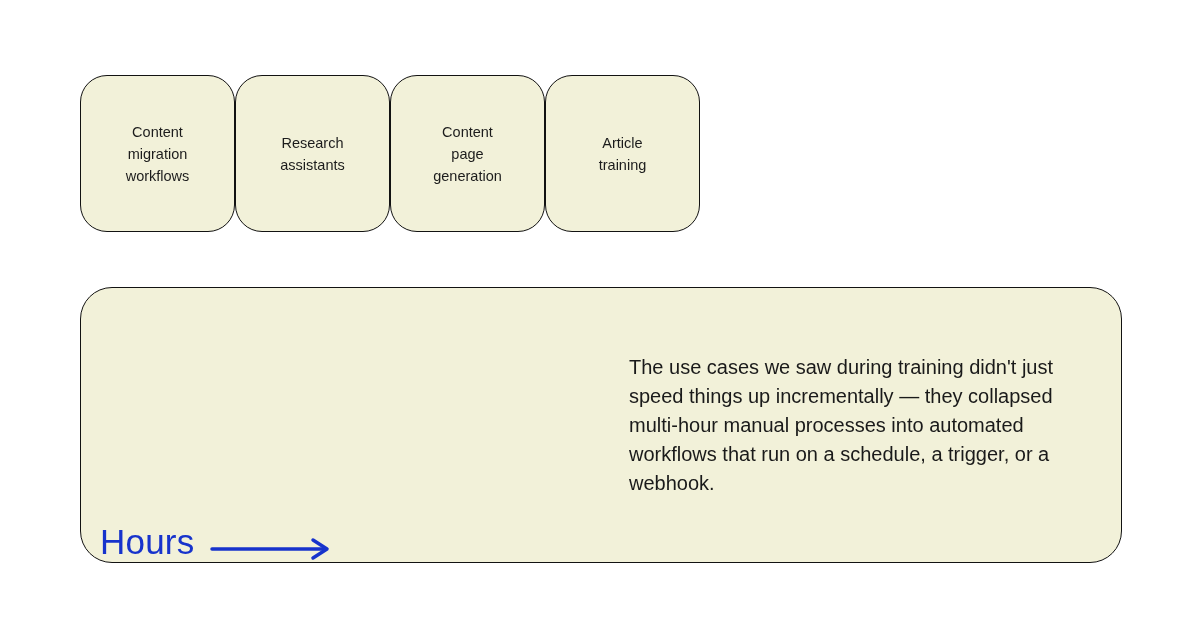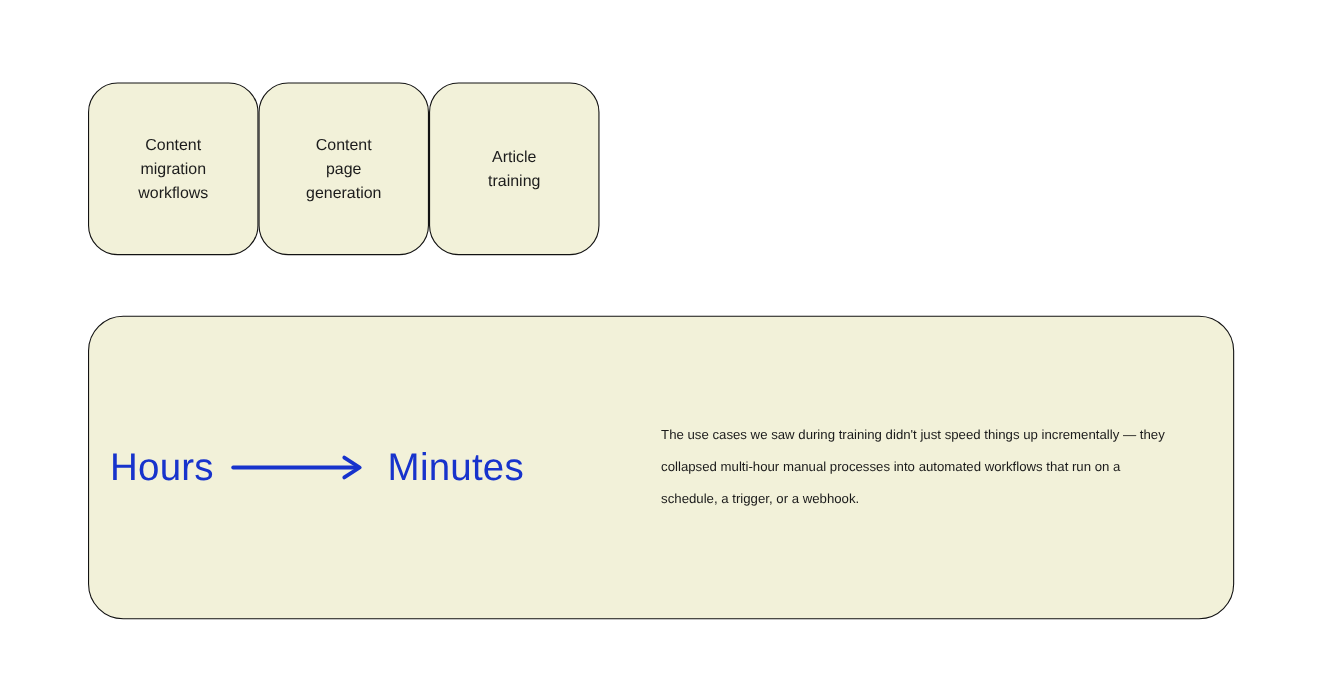--- a/index.html
+++ b/index.html
@@ -39,51 +39,55 @@
     width: 1042px; height: 276px;
     background: #f2f1d9;
     border: 1.5px solid #121212;
     border-radius: 32px;
   }
   .transform-line {
     position: absolute;
     left: 19px; top: 0;
     height: 100%;
     display: flex;
-    align-items: center;
+    align-items: flex-end;
   }
   .transform-word {
     font-size: 35px;
     font-weight: 500;
     letter-spacing: 0.2px;
     color: #1733cc;
   }
   .arrow-wrap {
     display: flex;
     align-items: center;
     margin: 0 12px 0 16px;
   }
   .panel-description {
     position: absolute;
-    left: 520px; top: 50%;
+    left: 548px; top: 50%;
     transform: translateY(-50%);
     width: 462px;
-    font-size: 12px;
+    font-size: 20px;
     line-height: 29px;
     color: #1a1a1a;
   }
 </style>
 </head>
 <body>
 
 <div class="cards-row">
   <div class="card">
     <div class="card-label">Content
 migration
 workflows</div>
+  </div>
+  <div class="card">
+    <div class="card-label">Research
+assistants</div>
   </div>
   <div class="card">
     <div class="card-label">Content
 page
 generation</div>
   </div>
   <div class="card">
     <div class="card-label">Article
 training</div>
   </div>
@@ -91,16 +95,15 @@
 
 <div class="panel">
   <div class="transform-line">
     <span class="transform-word">Hours</span>
     <span class="arrow-wrap">
       <svg width="130" height="26" viewBox="0 0 130 26">
         <line x1="2" y1="13" x2="115" y2="13" stroke="#1733cc" stroke-width="3.5" stroke-linecap="round"></line>
         <polyline points="103,4 117,13 103,22" fill="none" stroke="#1733cc" stroke-width="3.5" stroke-linecap="round" stroke-linejoin="round"></polyline>
       </svg>
     </span>
-    <span class="transform-word">Minutes</span>
   </div>
   <div class="panel-description">The use cases we saw during training didn't just speed things up incrementally — they collapsed multi-hour manual processes into automated workflows that run on a schedule, a trigger, or a webhook.</div>
 </div>
 
 </body></html>

